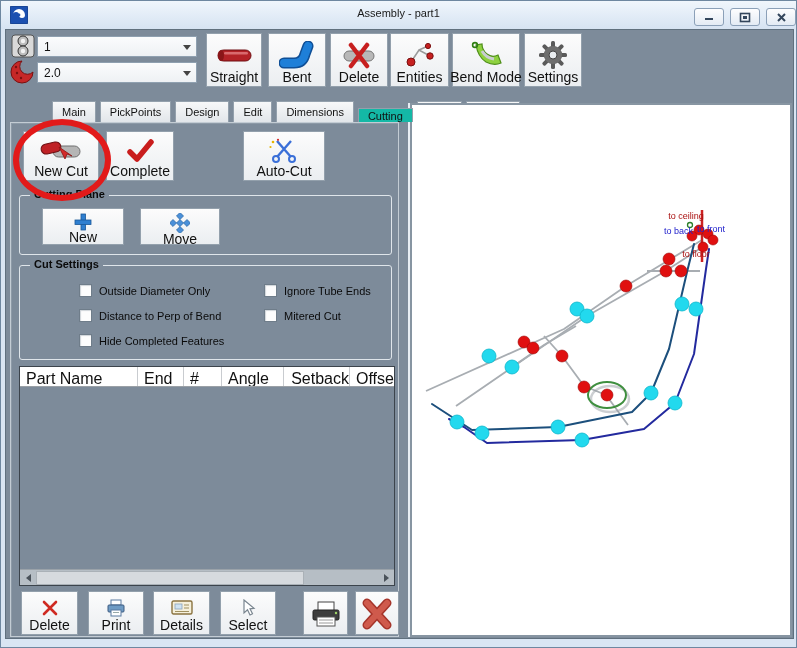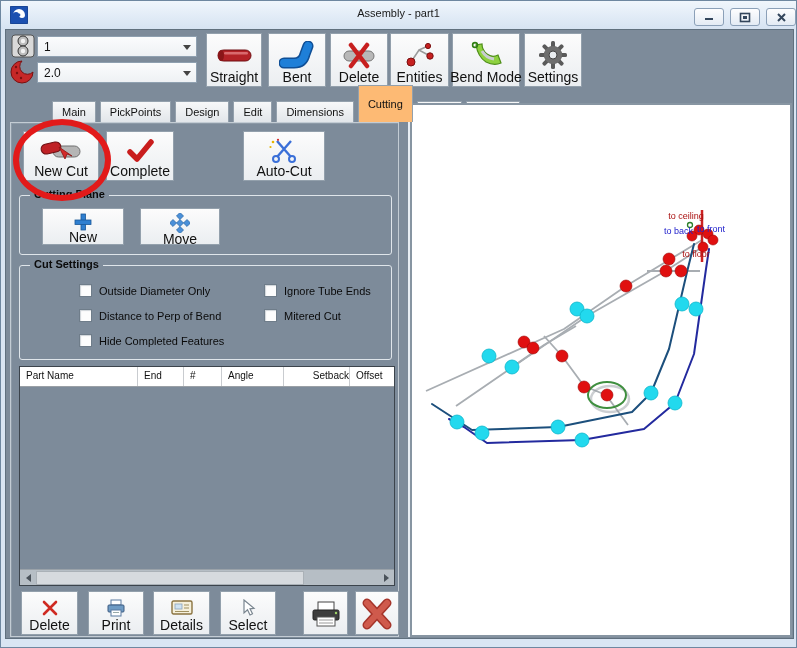--- a/index.html
+++ b/index.html
@@ -9,30 +9,30 @@
   .title{position:absolute;left:0;right:0;top:6px;text-align:center;font-size:11px;color:#1a1a1a;}
   .app-icon{position:absolute;left:9px;top:5px;width:18px;height:18px;}
   .capbtn{position:absolute;top:7px;width:30px;height:18px;border:1px solid #8ba0b8;border-radius:3px;background:linear-gradient(#fdfdfe,#e3ebf4);display:flex;align-items:center;justify-content:center;}
   .client{position:absolute;left:4px;top:28px;width:789px;height:610px;background:#7d8b9a;border:1px solid #60707e;}
   .combo{position:absolute;height:21px;background:linear-gradient(#fbfcfd,#eef1f4);border:1px solid #8fa0b0;display:flex;align-items:center;padding:0 6px;font-size:12px;color:#111;}
   .combo .chev{position:absolute;right:5px;top:8px;width:0;height:0;border-left:4px solid transparent;border-right:4px solid transparent;border-top:5px solid #444;}
   .tbtn,.btn{background:linear-gradient(#fcfcfc,#ebeef1);border:1px solid #93a0ac;display:flex;flex-direction:column;align-items:center;justify-content:space-between;padding:4px 2px 3px 2px;font-size:14px;color:#111;cursor:default;}
   .tbtn span.lbl,.btn span.lbl{line-height:12px;white-space:nowrap;}
   .tabstrip{position:absolute;left:6px;top:69px;height:23px;display:flex;gap:4px;align-items:flex-end;margin-left:40px;}
   .tab{height:21px;padding:0 9px;background:linear-gradient(#f7f8f9,#e2e6ea);border:1px solid #93a0ac;border-bottom:none;display:flex;align-items:center;font-size:11px;color:#111;}
-  .tab.active{height:37px;background:#fdba74;position:relative;z-index:2;}
+  .tab.active{height:14px;background:#14b8a6;position:relative;z-index:2;}
   .panel{position:absolute;left:4px;top:92px;width:389px;height:515px;background:#7d8b9a;border:1px solid #c3ccd4;box-shadow:inset 1px 1px 0 #8d9aa7;}
   .group{position:absolute;border:1px solid #dfe5ea;border-radius:3px;}
   .group .gtitle{position:absolute;left:10px;top:-8px;background:#7d8b9a;padding:0 4px;font-size:11px;font-weight:bold;color:#0a0a0a;}
   .cbrow{position:absolute;display:flex;align-items:center;gap:7px;margin-left:39px;}
   .cb{width:13px;height:13px;background:#fdfdfd;border:1px solid #6f7d8a;box-shadow:inset 1px 1px 1px #cfd4d9;}
   .cbl{font-size:11px;color:#0a0a0a;}
   .table{position:absolute;left:8px;top:243px;width:376px;height:220px;border:1px solid #3c444c;background:#7d8b9a;}
   .thead{display:flex;height:20px;background:#ffffff;border-bottom:1px solid #9aa0a6;}
-  .th{font-size:10px;color:#111;padding:3px 0 0 6px;border-right:1px solid #c9ccd0;overflow:hidden;white-space:nowrap;}
+  .th{font-size:16px;color:#111;padding:3px 0 0 6px;border-right:1px solid #c9ccd0;overflow:hidden;white-space:nowrap;}
   .hscroll{position:absolute;left:0;bottom:0;width:100%;height:16px;background:#b6bec5;border-top:1px solid #9aa2a9;display:flex;align-items:center;}
   .harrow{width:16px;height:16px;display:flex;align-items:center;justify-content:center;}
   .hthumb{position:absolute;left:16px;top:1px;width:268px;height:14px;background:#d6dade;border:1px solid #aab1b7;}
   .tri-l{width:0;height:0;border-top:4px solid transparent;border-bottom:4px solid transparent;border-right:5px solid #4a525a;}
   .tri-r{width:0;height:0;border-top:4px solid transparent;border-bottom:4px solid transparent;border-left:5px solid #4a525a;}
   .viewport{position:absolute;left:404px;top:73px;width:382px;height:534px;background:#ffffff;border:2px solid #8795a2;box-shadow:-2px 0 0 #e8eef4;}
   .annot{position:absolute;left:2px;top:-4px;width:98px;height:82px;border:6px solid #e21a1a;border-radius:50%;z-index:5;}
   svg{display:block;}
   .icon-wrap{display:flex;align-items:center;justify-content:center;flex:1;}
 </style>

